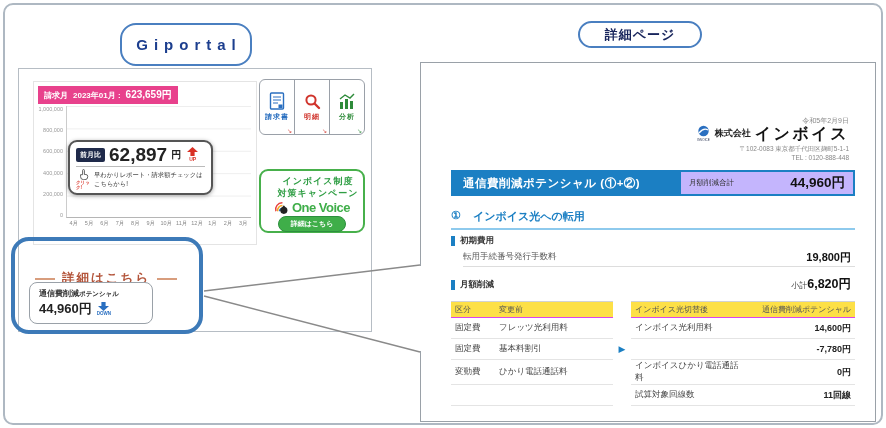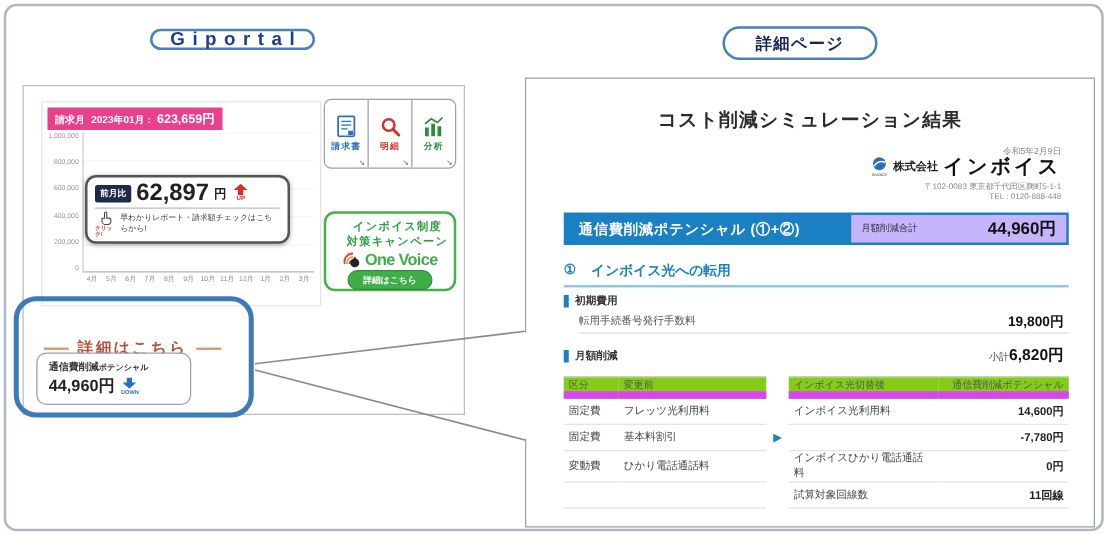--- a/index.html
+++ b/index.html
@@ -2,42 +2,42 @@
 <html><head>
 <meta charset="utf-8">
 <style>
   * { box-sizing: border-box; }
   body { margin:0; font-family:"Liberation Sans", sans-serif; background:#fff; }
   .frame { position:relative; width:886px; height:428px; background:#fff; overflow:hidden; }
   .frame-border { position:absolute; inset:3px; border:2px solid #aeb8c2; border-radius:10px; pointer-events:none; }
 
   .oval { position:absolute; border:2px solid #4a7fc0; border-radius:16px; background:#fff;
           display:flex; align-items:center; justify-content:center; font-weight:bold; }
-  .oval-giportal { left:120px; top:23px; width:132px; height:17px; font-size:15px; letter-spacing:6px; padding-left:6px; color:#1c3e8e; }
+  .oval-giportal { left:120px; top:23px; width:132px; height:43px; font-size:15px; letter-spacing:6px; padding-left:6px; color:#1c3e8e; }
   .oval-detail   { left:578px; top:21px; width:124px; height:27px; font-size:13px; color:#18255c; letter-spacing:1px; }
 
   
   .left-panel { position:absolute; left:18px; top:68px; width:354px; height:264px; border:1px solid #b6bdc4; background:#fff; }
 
   .chart-card { position:absolute; left:14px; top:12px; width:224px; height:164px; border:1px solid #e4e4e4; background:#fff; }
   .billing-badge { position:absolute; left:4px; top:4px; background:#e8418c; color:#fff; font-weight:bold;
                    padding:2px 6px; display:flex; gap:5px; align-items:baseline; font-size:8px; }
   .billing-badge .amt { font-size:10px; }
   .chart-area { position:absolute; left:4px; top:24px; right:5px; bottom:4px; display:flex; }
   .y-axis { width:28px; height:112px; display:flex; flex-direction:column; justify-content:space-between;
             align-items:flex-end; font-size:5.5px; color:#999; padding-right:3px; }
   .plot-wrap { flex:1; }
   .plot { height:112px; display:flex; align-items:flex-end; border-left:1px solid #ccc; border-bottom:1px solid #b5b5b5;
           background:linear-gradient(to bottom,#eee 1px,transparent 1px); background-size:100% 22.4px; }
   .bar-col { flex:1; display:flex; justify-content:center; }
   .bar-col .bar { width:7.5px; }
   .x-labels { display:flex; font-size:5.5px; color:#888; margin-top:2px; }
   .x-labels .x-label { flex:1; text-align:center; }
 
-  .tooltip { position:absolute; left:34px; top:58px; width:164px; background:#fff; border:2px solid #555;
+  .tooltip { position:absolute; left:34px; top:58px; width:145px; background:#fff; border:2px solid #555;
              border-radius:9px; z-index:2; box-shadow:0 1px 4px rgba(0,0,0,.35); padding:3px 6px 3px; }
   .tt-row1 { display:flex; align-items:center; gap:4px; }
   .tt-badge { background:#1f2a4a; color:#fff; font-size:7px; font-weight:bold; padding:2px 4px; border-radius:2px; }
   .tt-amount { font-size:19px; font-weight:bold; color:#222; line-height:1; }
   .tt-unit { font-size:10px; font-weight:bold; color:#222; }
   .tt-up { display:flex; flex-direction:column; align-items:center; margin-left:2px; }
   .tt-up .up-label { font-size:5px; font-weight:bold; color:#d93025; }
   .tt-row2 { border-top:1px solid #bbb; margin-top:2px; padding-top:2px; display:flex; align-items:center; gap:4px; }
   .tt-hand { display:flex; flex-direction:column; align-items:center; width:18px; }
   .tt-click { font-size:4.5px; color:#d93025; font-weight:bold; }
@@ -104,21 +104,21 @@
   .rp-label-monthly { position:absolute; top:216px; left:30px; }
   .rp-subtotal { position:absolute; top:213px; right:24px; display:flex; align-items:baseline; gap:0; }
   .rp-subtotal-label { font-size:8px; color:#444; }
   .rp-subtotal-amount { font-size:12.5px; font-weight:bold; color:#111; }
 
   .sim-table { position:absolute; top:238px; left:30px; right:20px; }
   .t-row { display:grid; grid-template-columns:44px 118px 18px 1fr 104px; align-items:center; min-height:21px; }
   .t-row.t-head { min-height:17px; }
   .t-cell { align-self:stretch; display:flex; align-items:center; font-size:8.5px; color:#444;
             border-bottom:1px solid #e4e4e4; padding:0 4px; }
-  .t-head .t-cell { background:#84cc16; border-top:1px solid #d2d2d2; border-bottom:6px solid #d946ef; font-size:8px; color:#555; }
+  .t-head .t-cell { background:#fde047; border-top:1px solid #d2d2d2; border-bottom:1px solid #d946ef; font-size:8px; color:#555; }
   .t-gap { border:none !important; background:none !important; justify-content:center; }
   .t-pot { justify-content:flex-end; font-weight:bold; color:#222; font-size:9px; }
   .t-head .t-pot { font-weight:normal; font-size:8px; color:#555; }
   .t-arrow { color:#1b7fc3; font-size:9px; line-height:1; }
 </style>
 </head>
 <body>
 
 <div class="frame">
   <div class="frame-border"></div>
@@ -299,21 +299,20 @@
   </div>
 
   <svg class="callout" width="886" height="428">
     <rect x="418.6" y="266" width="3.6" height="85" fill="#ffffff"></rect>
     <line x1="204" y1="291" x2="420" y2="265" stroke="#8a8a8a" stroke-width="1.4"></line>
     <line x1="204" y1="296" x2="420" y2="352" stroke="#8a8a8a" stroke-width="1.4"></line>
   </svg>
   <div class="highlight-box"></div>
 
   <div class="right-panel">
-    <div class="rp-title">コスト削減シミュレーション結果</div>
     <div class="rp-date">令和5年2月9日</div>
 
     <div class="rp-company">
       <svg width="15" height="17" viewBox="0 0 15 17">
         <circle cx="7.5" cy="6" r="5.2" fill="#2a6fc0"></circle>
         <path d="M3 8 Q7.5 2.5 12 5" fill="none" stroke="#fff" stroke-width="1.2"></path>
         <text x="7.5" y="15.5" text-anchor="middle" font-size="3" fill="#1f2a4a" font-family="Liberation Sans, sans-serif">INVOICE</text>
       </svg>
       <span class="rp-co-prefix">株式会社</span>
       <span class="rp-co-name">インボイス</span>

